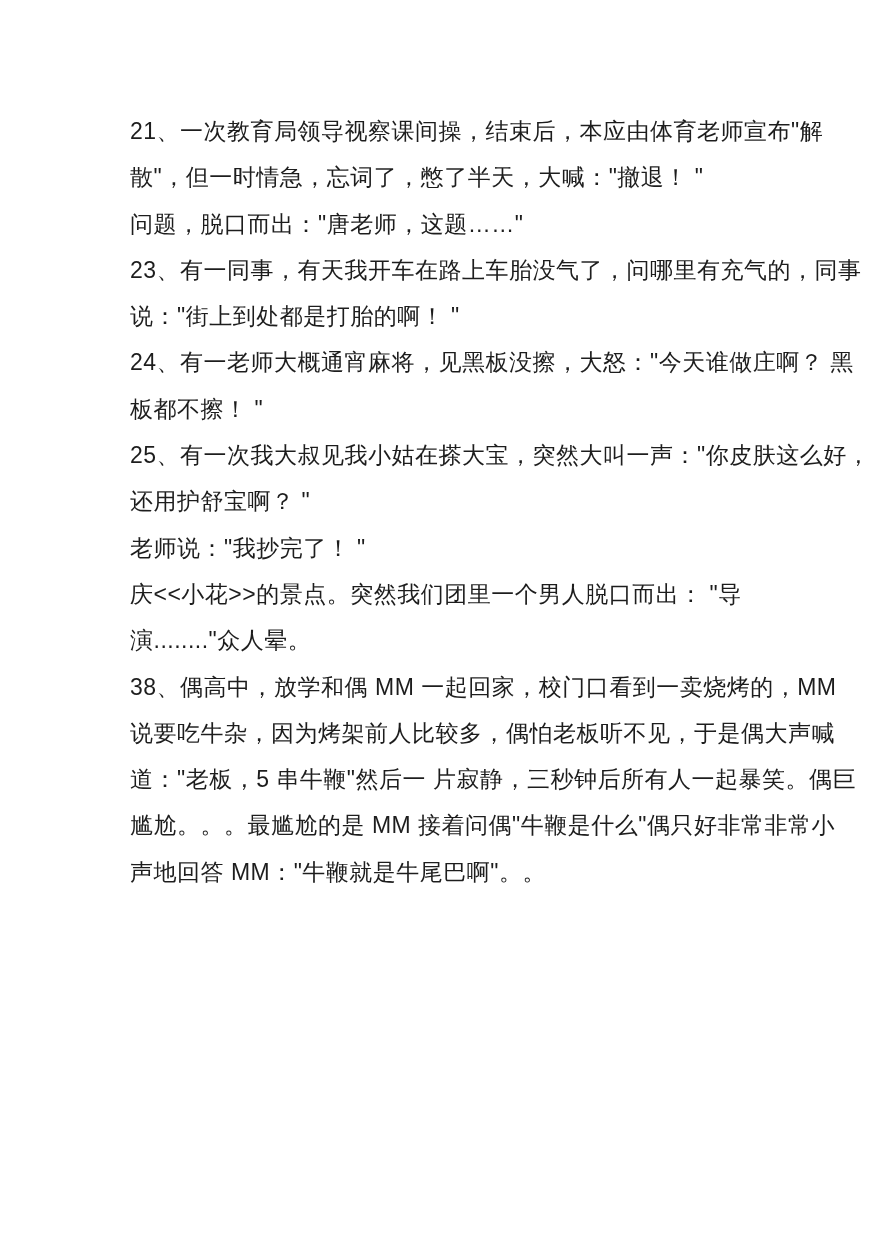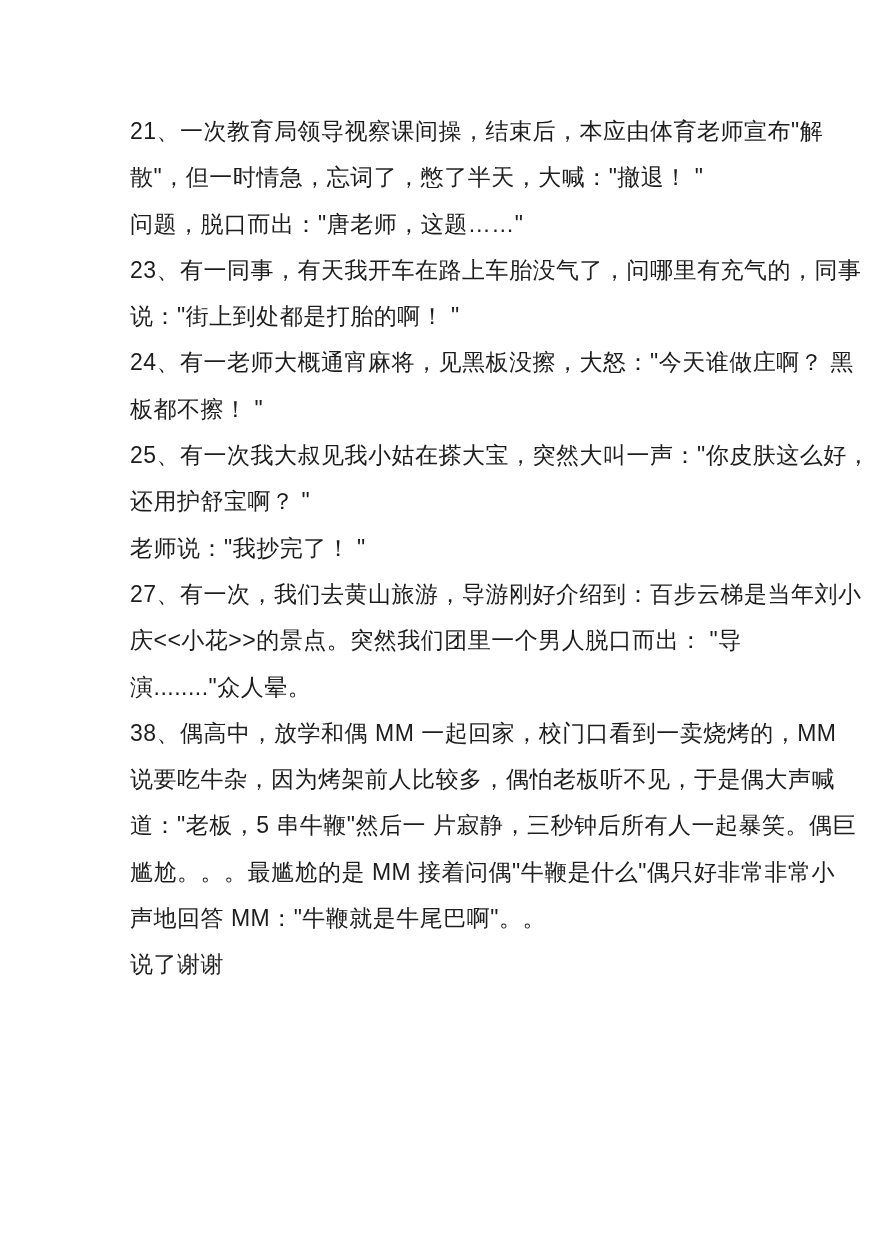--- a/index.html
+++ b/index.html
@@ -54,28 +54,26 @@
         <div class="line">板都不擦！ "</div>
       </div>
       <div class="paragraph">
         <div class="line">25、有一次我大叔见我小姑在搽大宝，突然大叫一声："你皮肤这么好，</div>
         <div class="line">还用护舒宝啊？ "</div>
       </div>
       <div class="paragraph">
         <div class="line">老师说："我抄完了！ "</div>
       </div>
       <div class="paragraph">
-        <div class="line">27、有一次，我们去黄山旅游，导游刚好介绍到：百步云梯是当年刘小</div>
         <div class="line">庆&lt;&lt;小花&gt;&gt;的景点。突然我们团里一个男人脱口而出： "导</div>
         <div class="line">演........"众人晕。</div>
       </div>
       <div class="paragraph">
         <div class="line">38、偶高中，放学和偶 MM 一起回家，校门口看到一卖烧烤的，MM</div>
         <div class="line">说要吃牛杂，因为烤架前人比较多，偶怕老板听不见，于是偶大声喊</div>
         <div class="line">道："老板，5 串牛鞭"然后一 片寂静，三秒钟后所有人一起暴笑。偶巨</div>
         <div class="line">尴尬。。。最尴尬的是 MM 接着问偶"牛鞭是什么"偶只好非常非常小</div>
         <div class="line">声地回答 MM："牛鞭就是牛尾巴啊"。。</div>
       </div>
       <div class="paragraph">
-        <div class="line">说了谢谢</div>
       </div>
     </div>
 </div>
 
 </body></html>

